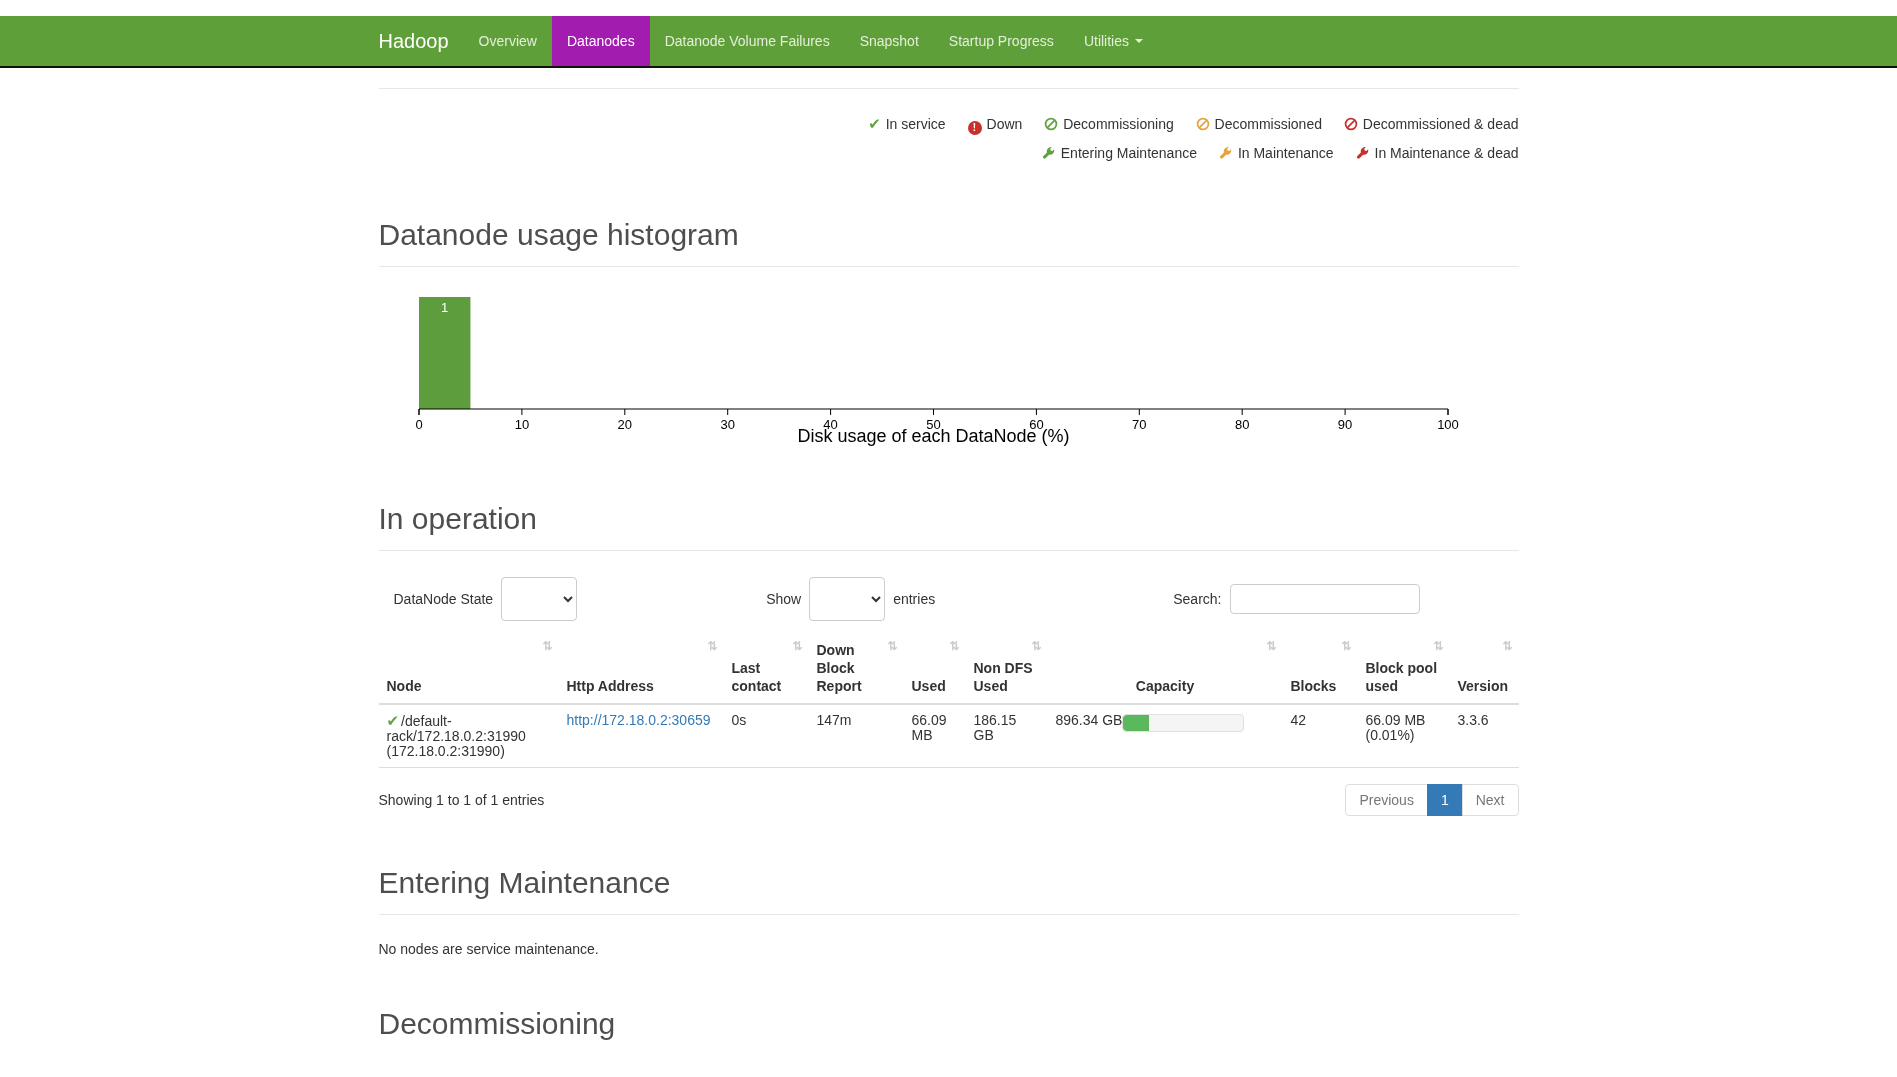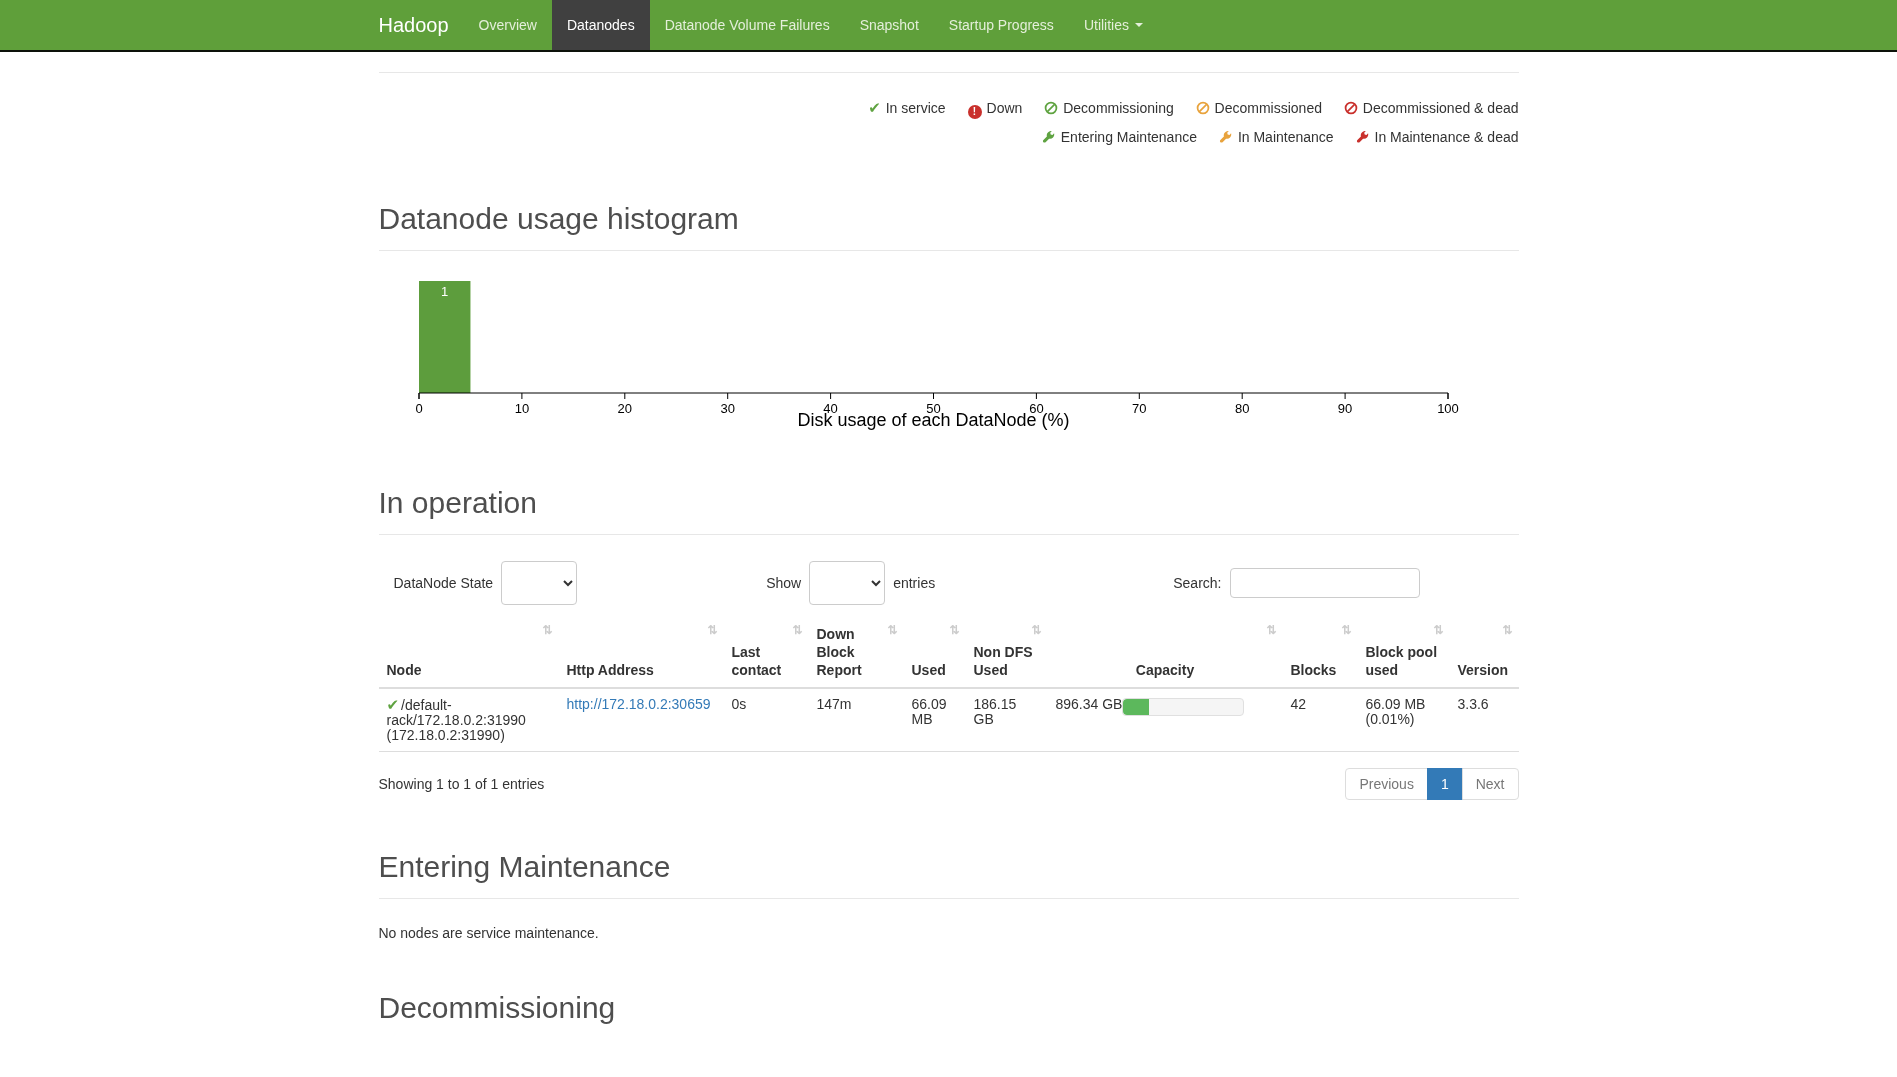--- a/index.html
+++ b/index.html
@@ -1,27 +1,27 @@
 <!DOCTYPE html>
 <html><head>
 <meta charset="utf-8">
 <style>
   * { box-sizing: border-box; margin: 0; padding: 0; }
   html,body { width: 1897px; height: 1077px; overflow: hidden; background: #fff;
     font-family: "Liberation Sans", sans-serif; font-size: 14px; color: #333; }
 
   
   .navbar { height: 52px; background: #5f9f3a; border-bottom: 2px solid #0d120a; }
-  .container { width: 1170px; margin: 0 auto; padding: 0 15px; }
+  .container { width: 1170px; margin: 16px auto; padding: 0 15px; }
   .nav-flex { display: flex; align-items: stretch; height: 50px; }
   .brand { display: flex; align-items: center; padding: 0 15px 0 0; color: #fff;
     font-size: 20px; text-decoration: none; cursor: pointer; }
   .nav-item { display: flex; align-items: center; padding: 1px 15px; color: #e4efda;
     font-size: 14px; text-decoration: none; cursor: pointer; }
-  .nav-item.active { background: #404040; color: #fff; }
+  .nav-item.active { background: #a21caf; color: #fff; }
   .caret { display: inline-block; width: 0; height: 0; margin-left: 6px;
     border-left: 4px solid transparent; border-right: 4px solid transparent;
     border-top: 4px solid currentColor; }
 
   
   h1 { font-size: 36px; font-weight: 500; color: #333; margin: 32px 0 10px; }
   hr { border: none; border-top: 1px solid #e7e7e7; margin: 20px 0 0; }
   h2.section { font-size: 30px; font-weight: 500; color: #4e4e4e; margin: 50px 0 0; }
   hr.section-hr { margin: 14px 0 0; }
 

